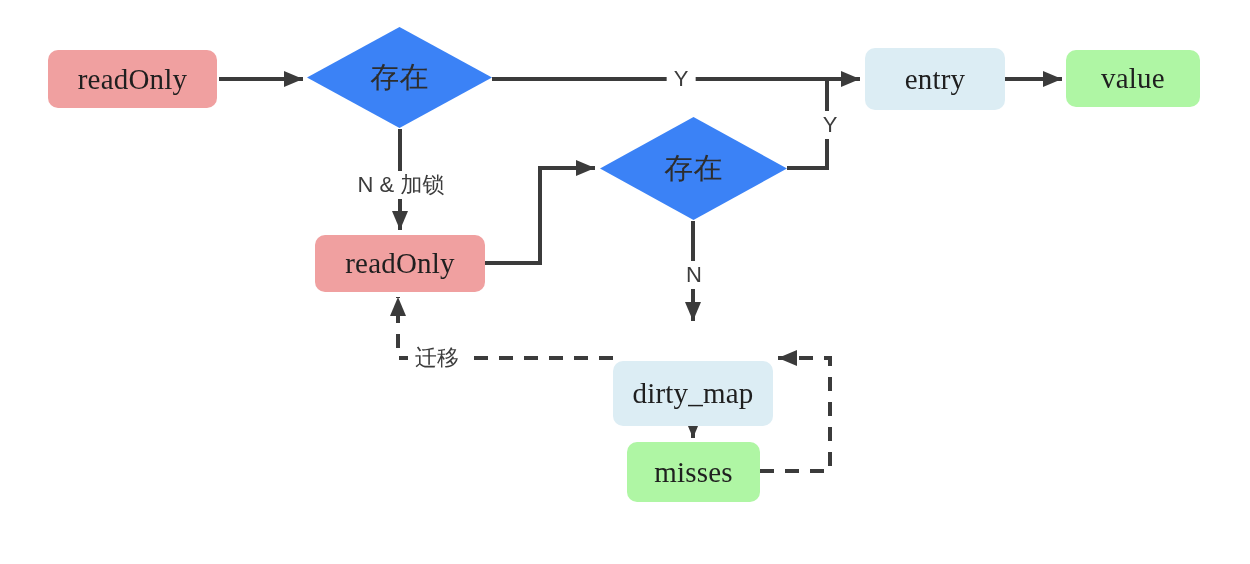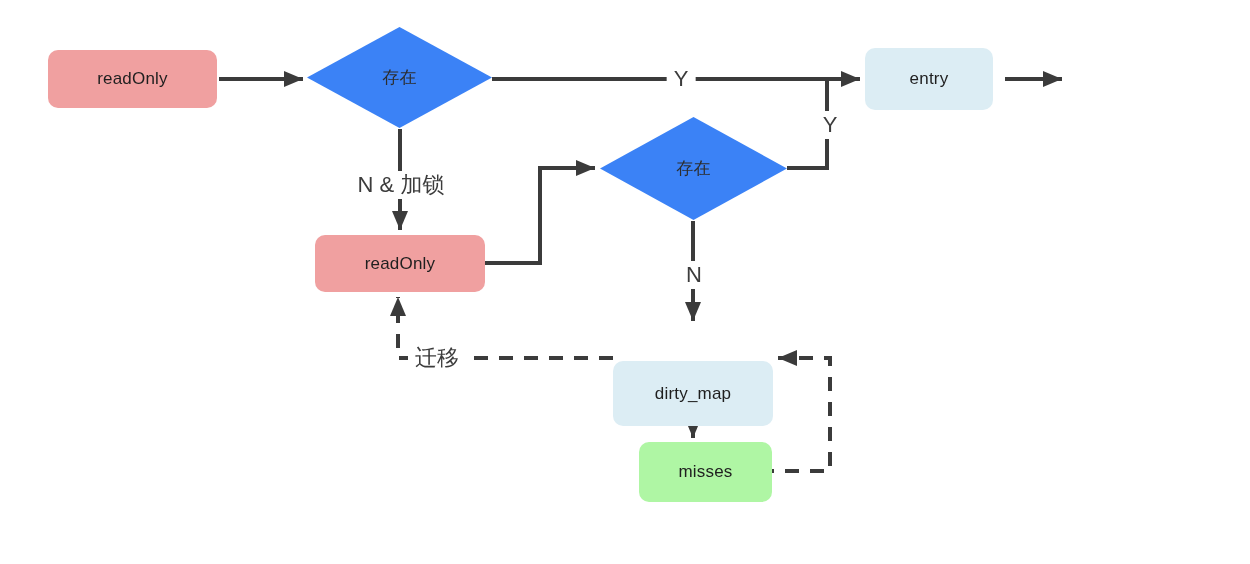--- a/index.html
+++ b/index.html
@@ -11,24 +11,25 @@
     font-family: "Liberation Sans", "DejaVu Sans", sans-serif;
     overflow: hidden;
   }
   #wires { position: absolute; left: 0; top: 0; width: 1250px; height: 564px; }
 
   .node {
     position: absolute;
     display: flex;
     align-items: center;
     justify-content: center;
-    font-size: 17px;
+    font-size: 29px;
     color: #1f1f1f;
     box-sizing: border-box;
     letter-spacing: 0.2px;
+    font-family: Liberation Serif, serif;
   }
   .rect { border-radius: 10px; }
   .diamond {
     clip-path: polygon(50% 0%, 100% 50%, 50% 100%, 0% 50%);
     color: #2d2d2d;
   }
   .fill-red    { background: #f0a0a0; }
   .fill-orange { background: #3b82f6; }
   .fill-blue   { background: #dcedf4; }
   .fill-green  { background: #aff6a4; }
@@ -67,30 +68,31 @@
       <path d="M693,390 L693,438" marker-end="url(#arrow)"></path>
       <path d="M613,358 L398,358 L398,297" stroke-dasharray="14 11" marker-end="url(#arrow)"></path>
       <path d="M760,471 L830,471 L830,358 L778,358" stroke-dasharray="14 11" marker-end="url(#arrow)"></path>
     </g>
   </svg>
 
   <div class="node rect fill-red" style="left:48px; top:50px; width:169px; height:58px;">readOnly</div>
 
   <div class="node diamond fill-orange" style="left:307px; top:27px; width:185px; height:101px;">存在</div>
 
-  <div class="node rect fill-blue" style="left:865px; top:48px; width:128px; height:62px;">entry</div>
+  <div class="node rect fill-blue" style="left:865px; top:48px; width:140px; height:62px;">entry</div>
 
+  <div class="node rect fill-green" style="left:1066px; top:50px; width:134px; height:57px;">value</div>
 
   <div class="node rect fill-red" style="left:315px; top:235px; width:170px; height:57px;">readOnly</div>
 
   <div class="node diamond fill-orange" style="left:600px; top:117px; width:187px; height:103px;">存在</div>
 
   <div class="node rect fill-blue" style="left:613px; top:325px; width:160px; height:65px;margin-top:36px;">dirty_map</div>
 
-  <div class="node rect fill-green" style="left:627px; top:442px; width:133px; height:60px;margin-left:12px;">misses</div>
+  <div class="node rect fill-green" style="left:627px; top:442px; width:133px; height:60px;">misses</div>
 
   <div class="edge-label" style="left:681px; top:79px;">Y</div>
 
   <div class="edge-label" style="left:830px; top:125px;">Y</div>
 
   <div class="edge-label" style="left:401px; top:185px;">N &amp; 加锁</div>
 
   <div class="edge-label" style="left:694px; top:275px;">N</div>
 
   <div class="edge-label" style="left:437px; top:358px;">迁移</div>

